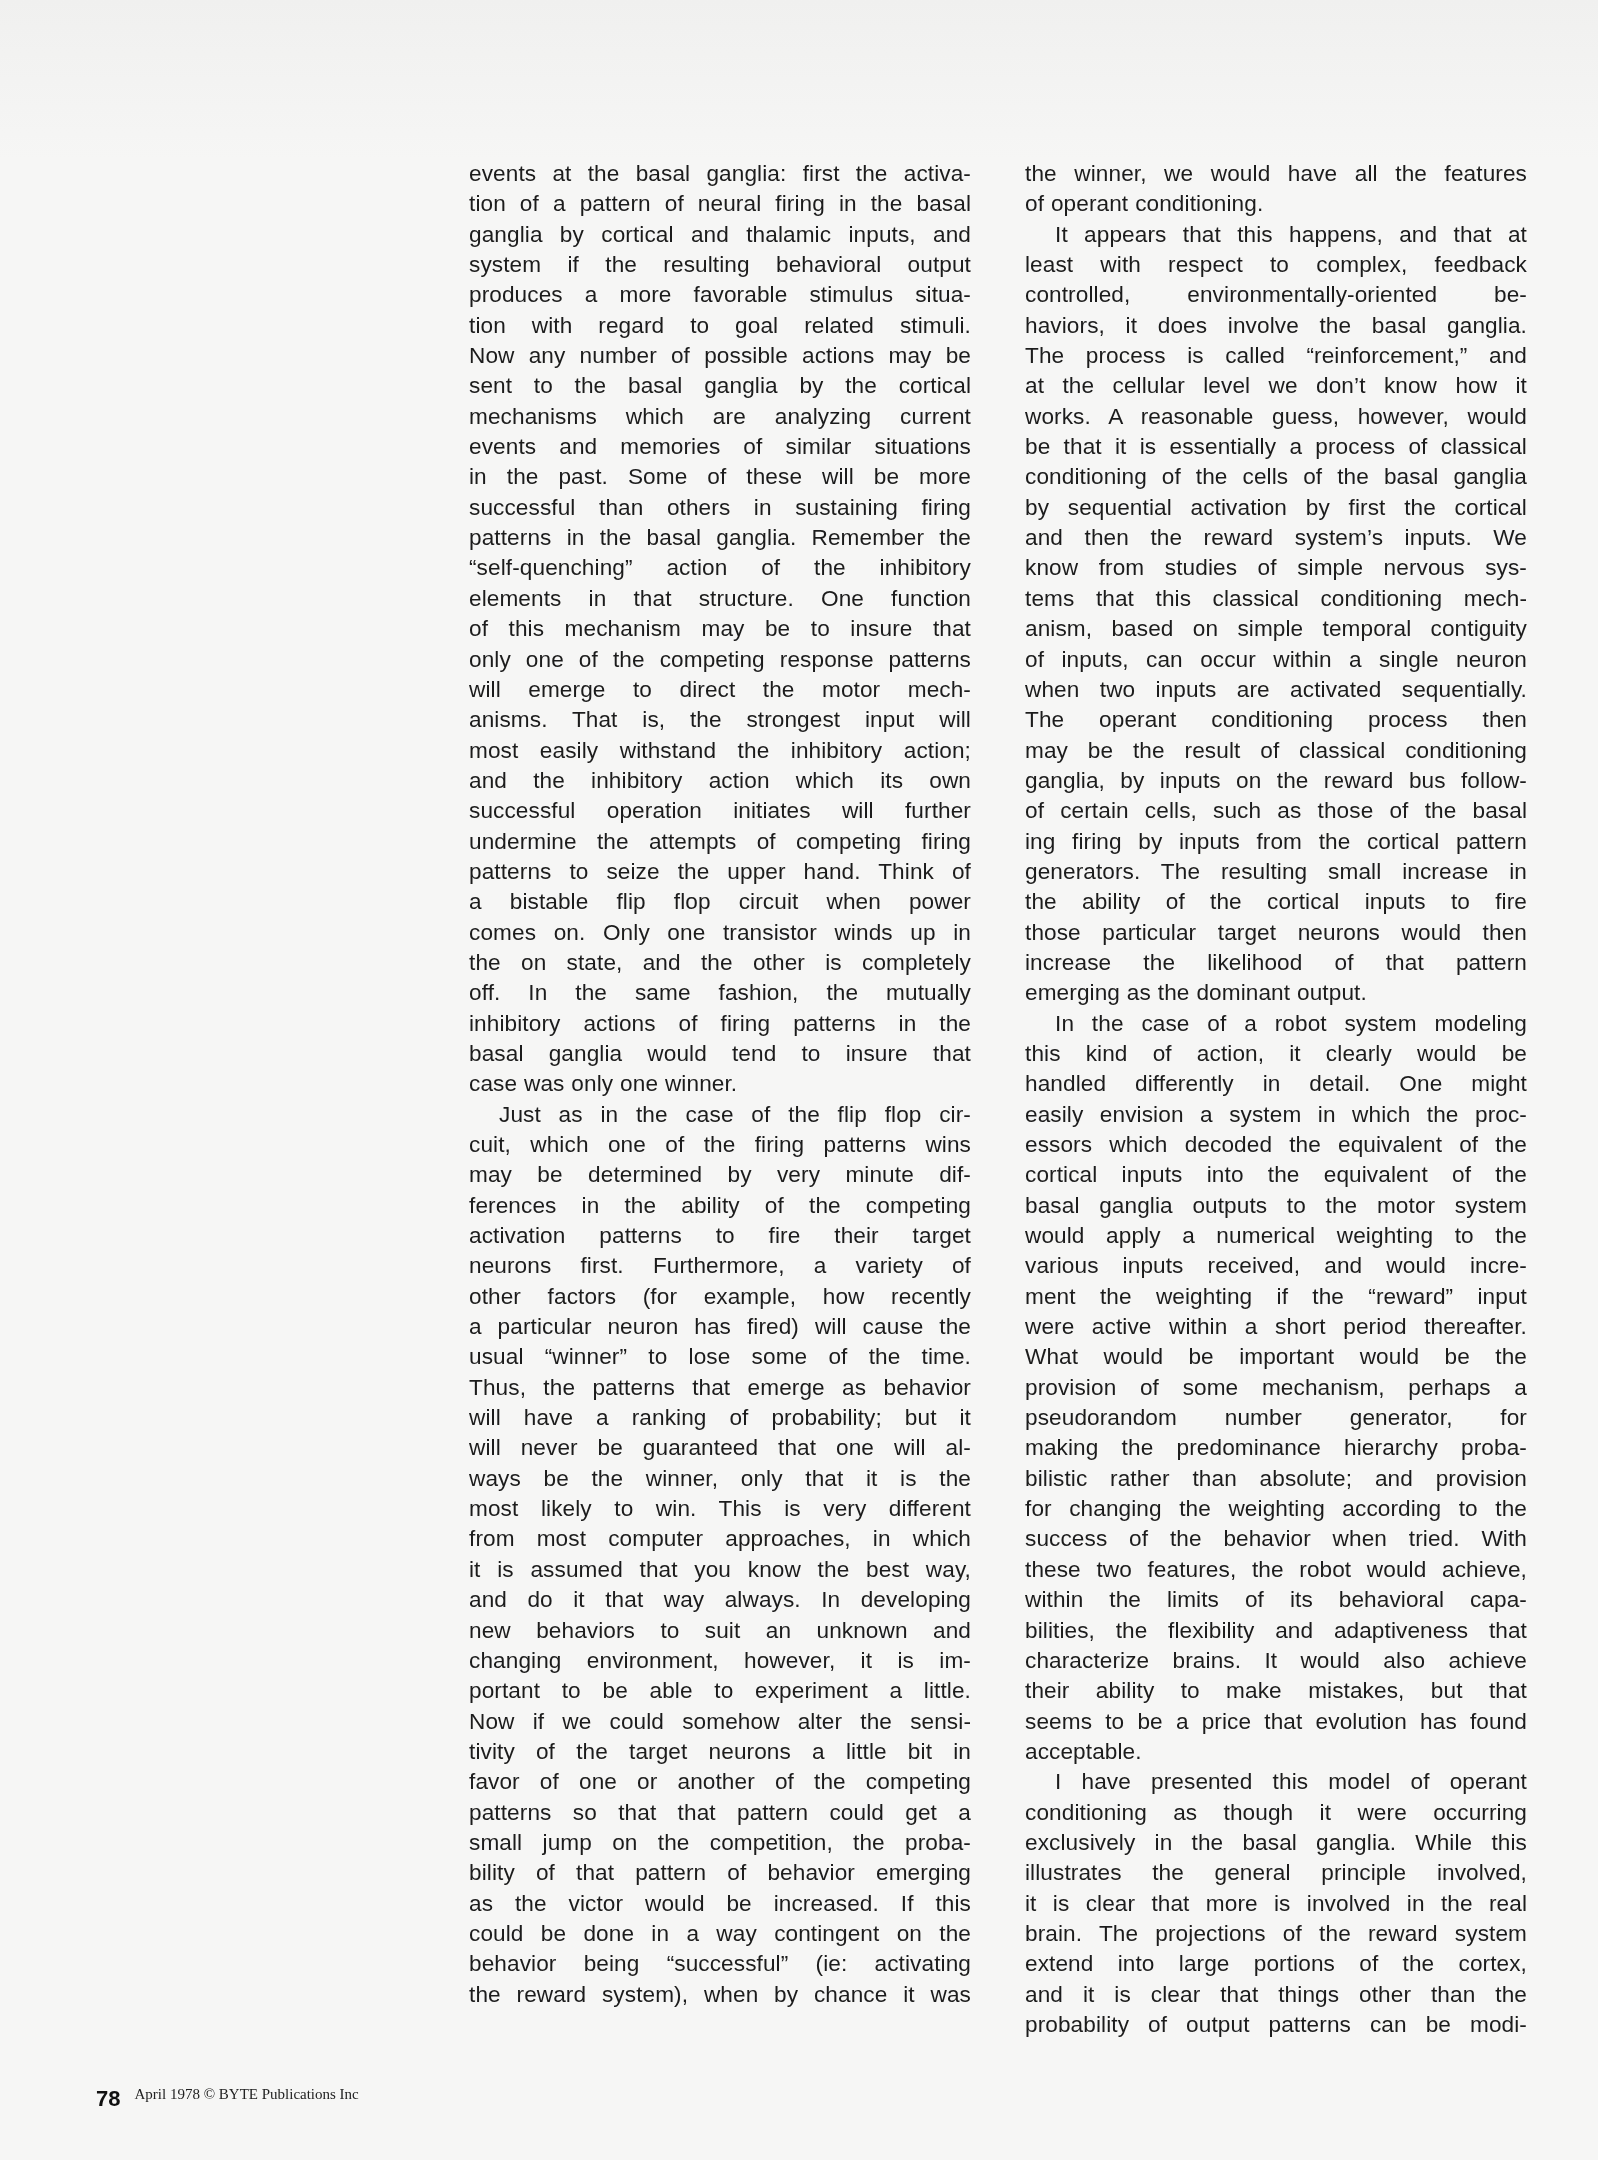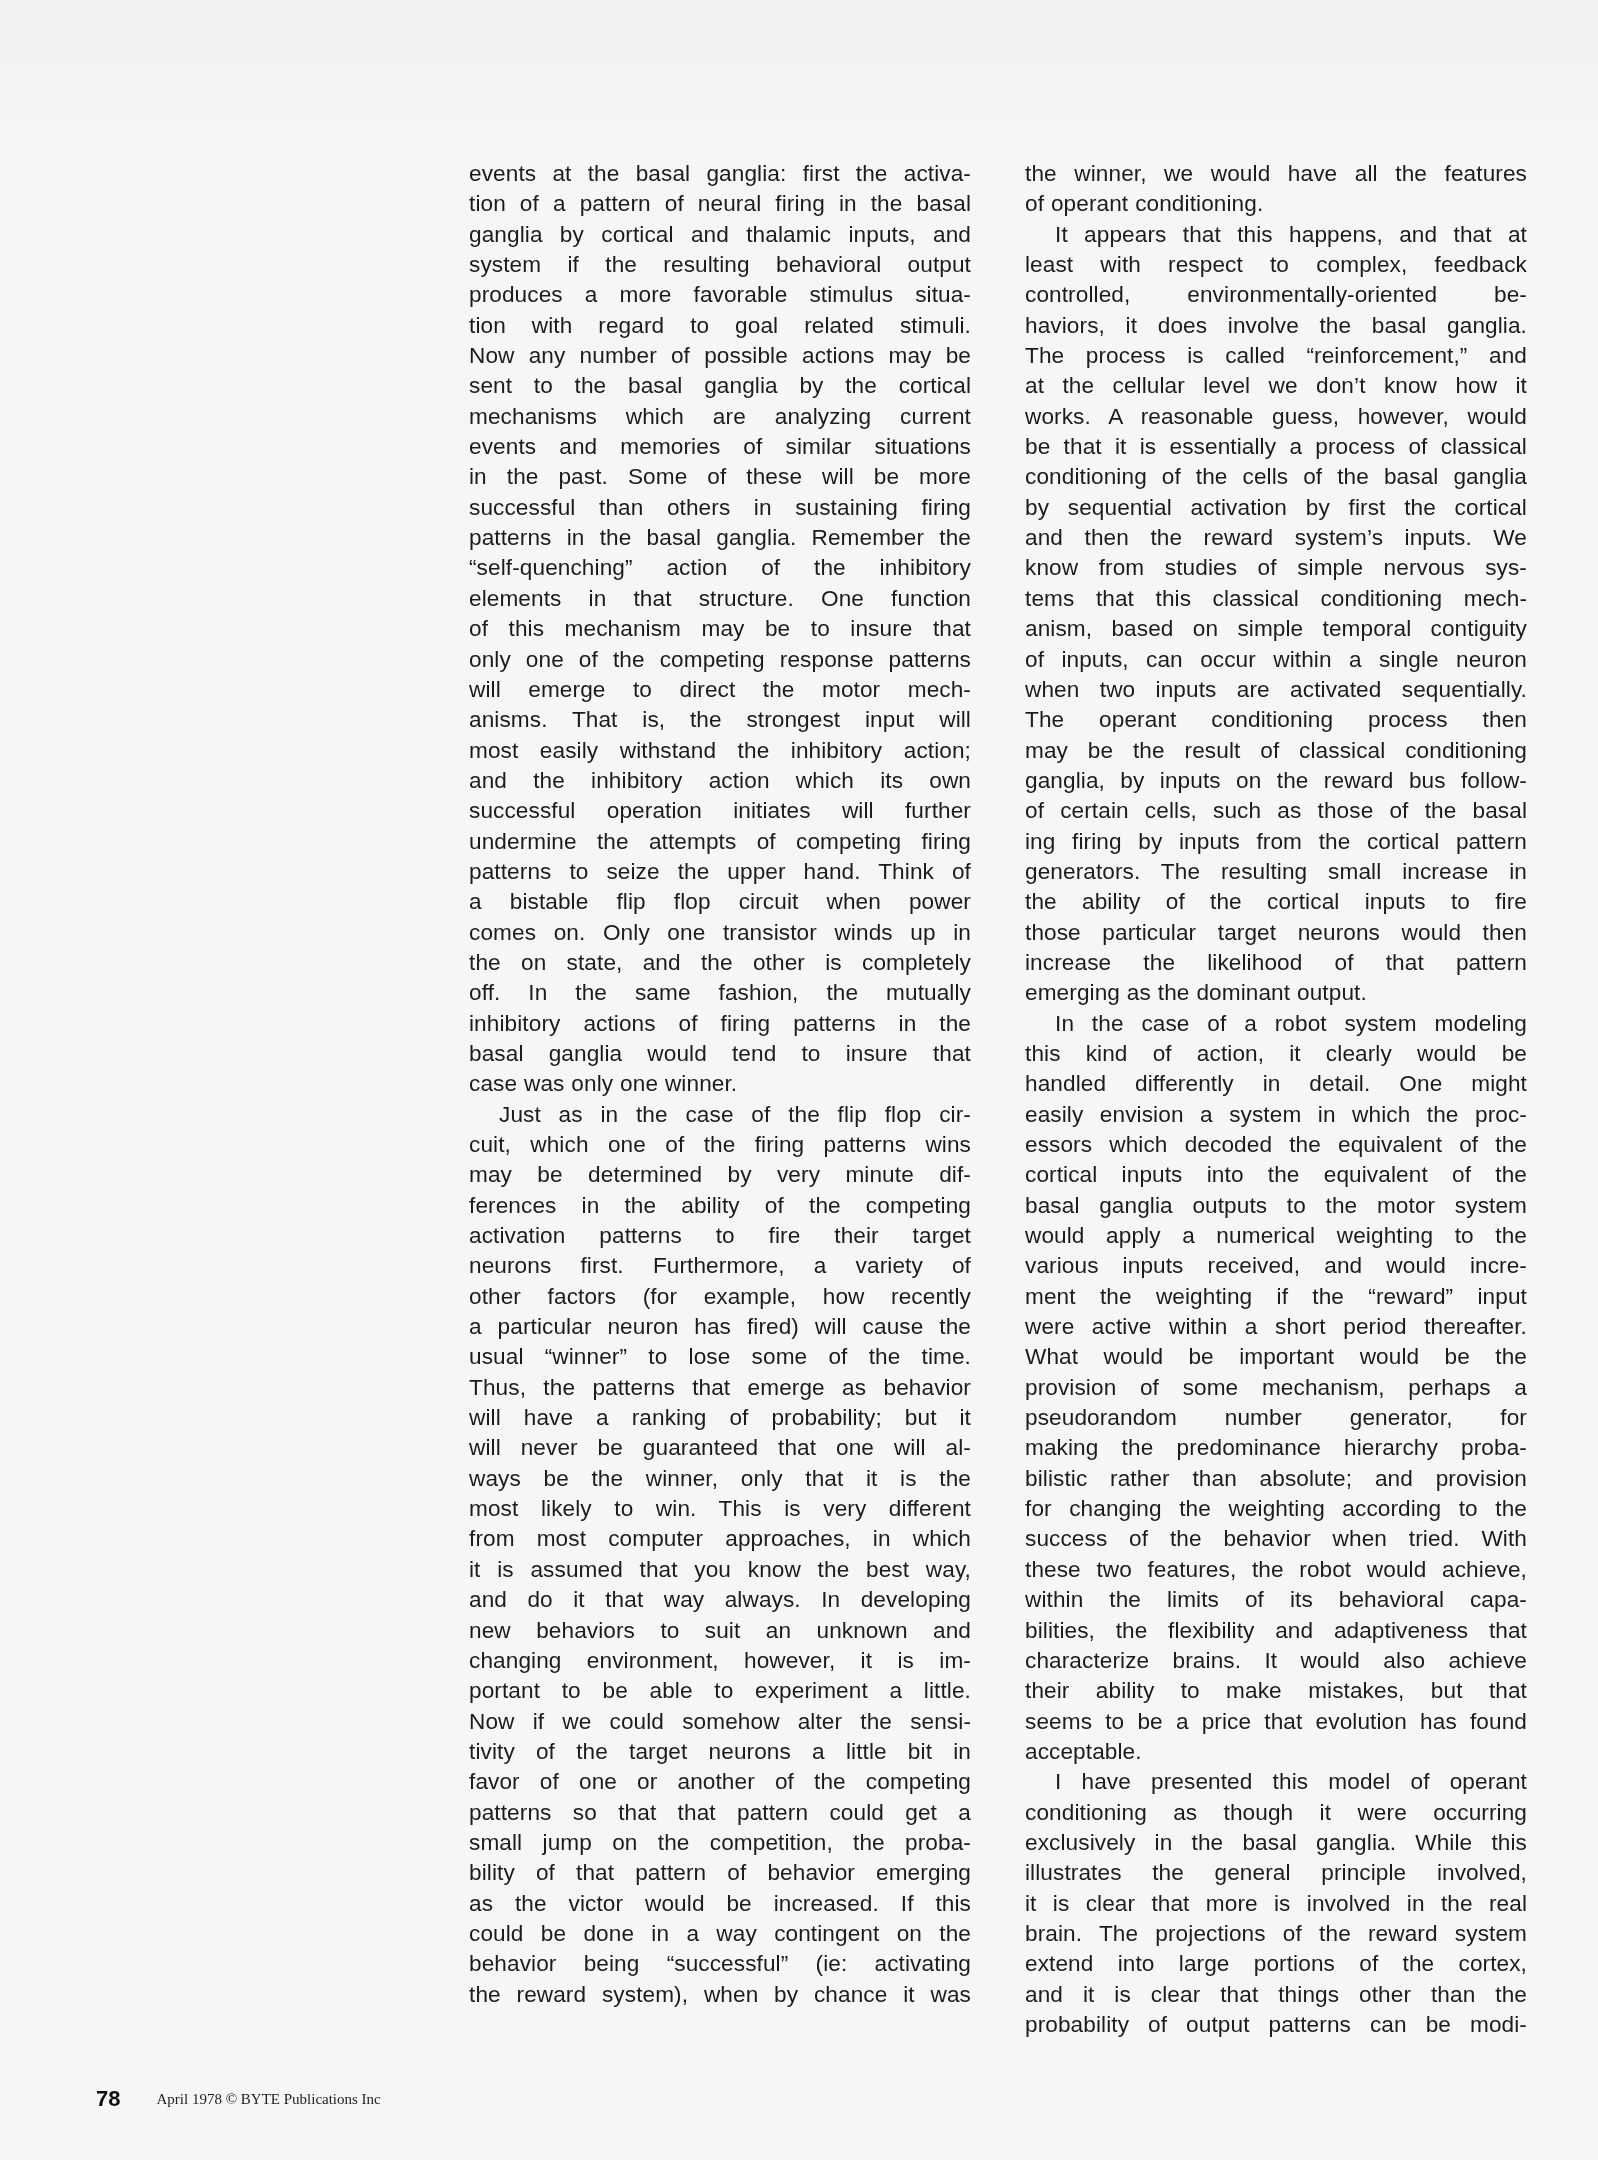--- a/index.html
+++ b/index.html
@@ -43,22 +43,22 @@
       text-align-last: left;
     }
     .line.indent {
       padding-left: 30px;
     }
     .footer {
       position: absolute;
       top: 2086px;
       left: 96px;
       display: flex;
-      align-items: center;
-      gap: 36px;
+      align-items: flex-start;
+      gap: 14px;
     }
     .page-number {
       font-weight: bold;
       font-size: 22px;
       color: #111;
     }
     .credit {
       font-size: 15px;
       color: #222;
       font-family: Liberation Serif, serif;

